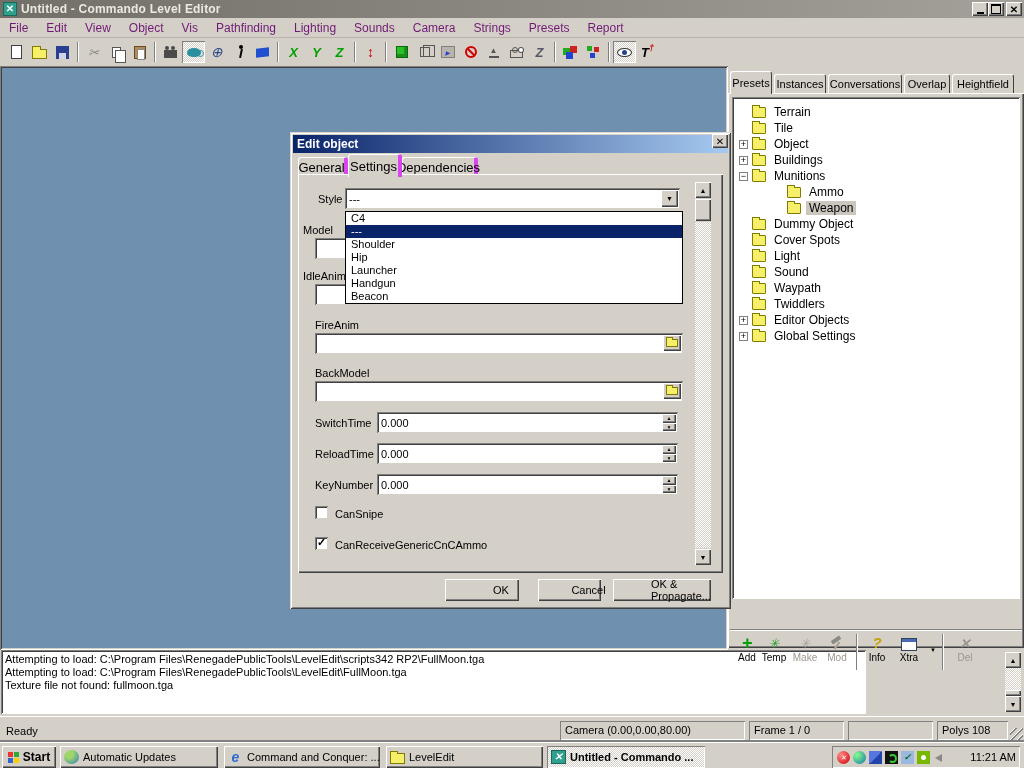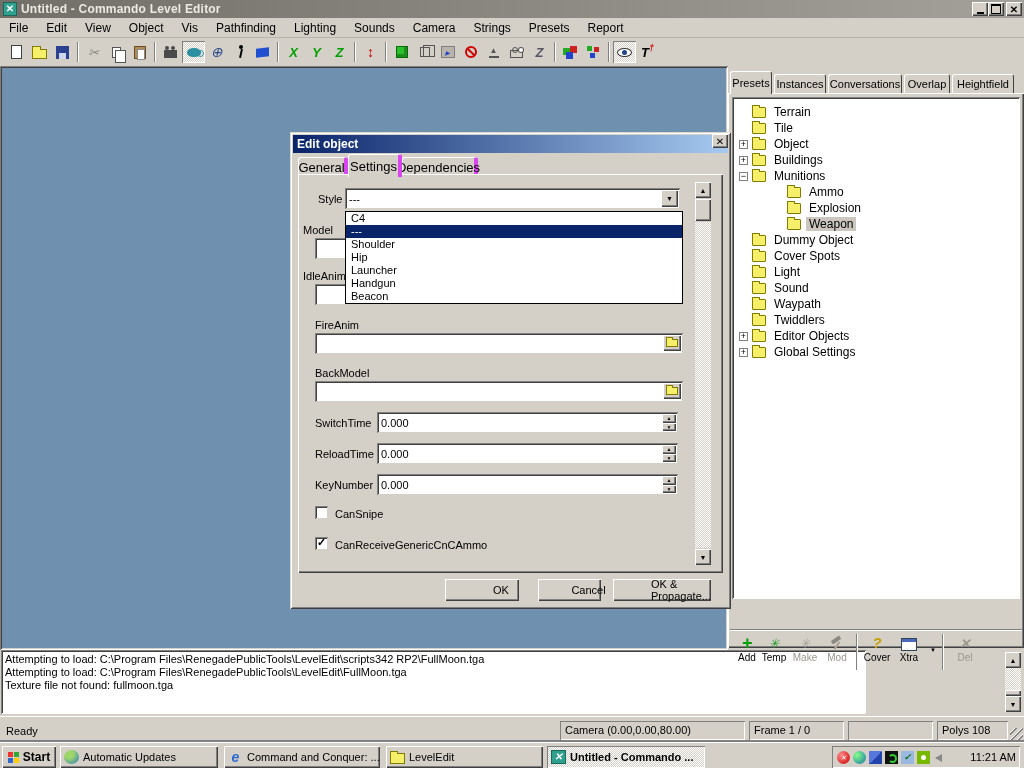--- a/index.html
+++ b/index.html
@@ -24,21 +24,21 @@
   .appicon::before { content:"✕"; }
   .titletext { color:#ece9e2; font-weight:bold; font-size:12px; margin-left:4px; letter-spacing:0.2px; }
   .wbtn { width:16px; height:14px; font-size:9px; font-weight:bold; color:#000; }
   .wb-min::before { content:""; width:7px; height:2px; background:#000; margin-top:7px; display:block; }
   .wb-max::before { content:""; width:8px; height:7px; border:1px solid #000; border-top-width:2px; display:block; }
   .wb-close::before { content:"✕"; font-size:10px; }
 
   
   .menubar { left:0; top:18px; width:1024px; height:20px; display:flex; align-items:center;
              border-bottom:1px solid #b8b4ac; }
-  .menuitem { padding:0 9px; color:#000000; font-size:12px; height:20px; display:flex; align-items:center; }
+  .menuitem { padding:0 9px; color:#701a75; font-size:12px; height:20px; display:flex; align-items:center; }
 
   
   .toolbar { left:0; top:38px; width:1024px; height:28px; display:flex; align-items:center; padding-left:5px; }
   .tb { width:23px; height:22px; display:flex; align-items:center; justify-content:center; }
   .tsep { width:4px; height:20px; margin:0 2px;
           background:linear-gradient(90deg, transparent 1px, #808080 1px, #808080 2px, #fff 2px, #fff 3px, transparent 3px); }
   .ticon { display:flex; align-items:center; justify-content:center; }
 
   .i-new { width:11px; height:14px; background:#fff; border:1px solid #404040; }
   .i-open { width:15px; height:10px; background:#f5ef6a; border:1px solid #827b00; position:relative; margin-top:3px;}
@@ -393,25 +393,20 @@
             <span class="tlabel">Munitions</span>
           </div>
         <div class="trow tind1">
             <span class="expspace"></span>
             <span class="folder"></span>
             <span class="tlabel">Ammo</span>
           </div>
         <div class="trow tind1">
             <span class="expspace"></span>
             <span class="folder"></span>
-            <span class="tlabel">Explosion</span>
-          </div>
-        <div class="trow tind1">
-            <span class="expspace"></span>
-            <span class="folder"></span>
             <span class="tlabel sel">Weapon</span>
           </div>
         <div class="trow tind0">
             <span class="expspace"></span>
             <span class="folder"></span>
             <span class="tlabel">Dummy Object</span>
           </div>
         <div class="trow tind0">
             <span class="expspace"></span>
             <span class="folder"></span>
@@ -472,21 +467,21 @@
             <div class="picon">
               <i class="p-mod"></i>
             </div>
             <div class="cap off">Mod</div>
           </div>
         <span class="psep" style="left:126px;"></span>
         <div class="pbtn" style="left:132px;">
             <div class="picon">
               <i class="p-info"></i>
             </div>
-            <div class="cap">Cover</div>
+            <div class="cap">Info</div>
           </div>
         <div class="pbtn" style="left:164px;">
             <div class="picon">
               <i class="p-xtra"></i>
             </div>
             <div class="cap">Xtra</div>
           </div>
         <span class="abs caret" style="left:200px;top:12px;"></span>
         <span class="psep" style="left:212px;"></span>
         <div class="pbtn" style="left:220px;">

